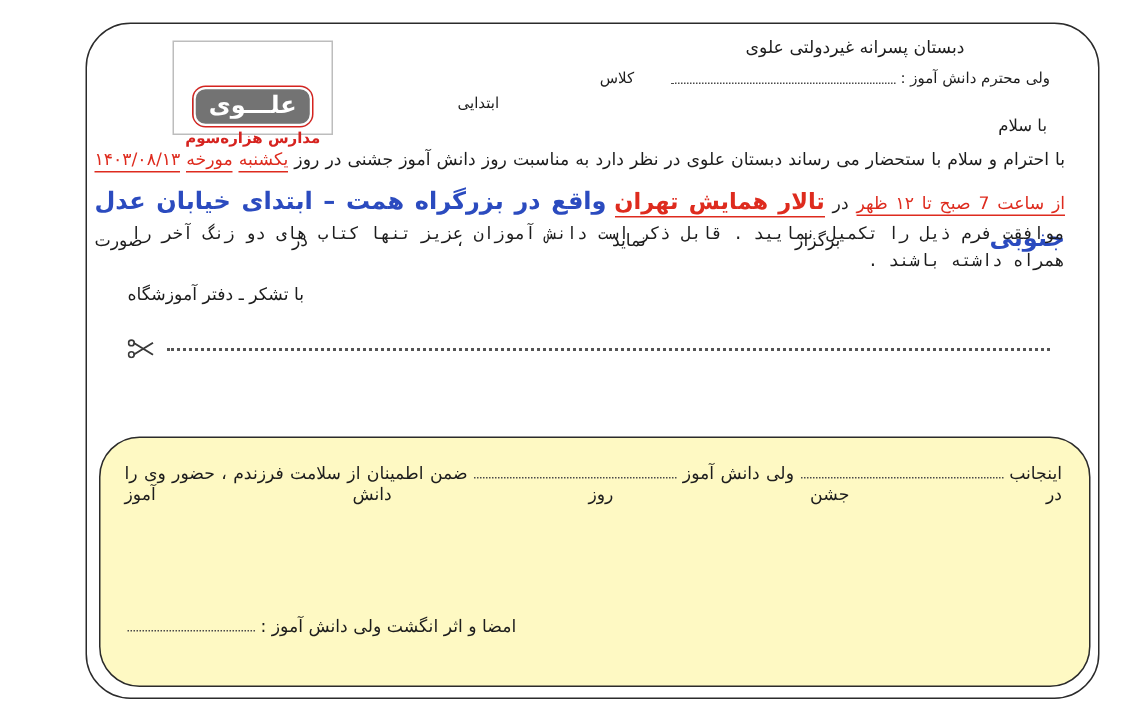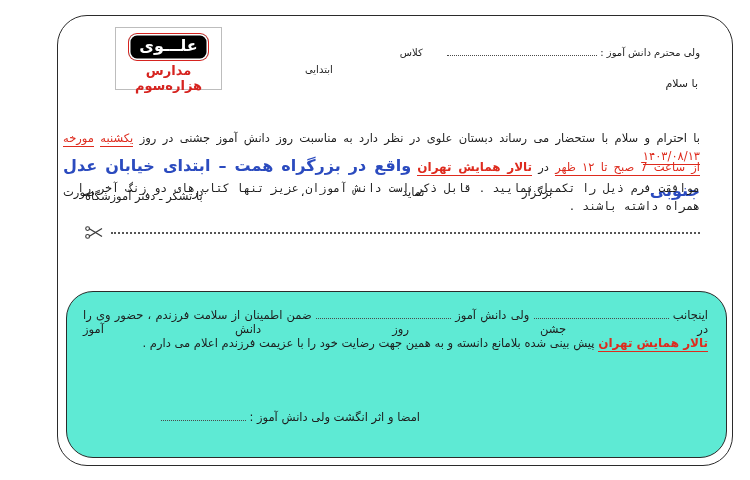--- a/index.html
+++ b/index.html
@@ -11,77 +11,78 @@
     position:absolute; left:57px; top:15px; width:676px; height:451px;
     border:1.5px solid #2b2b2b; border-radius:30px; background:#fff;
   }
 
   
   .logo-box {
     position:absolute; left:115px; top:27px; width:107px; height:63px;
     border:1px solid #bdbdbd; background:#fff; text-align:center; padding-top:6px;
   }
   .logo-pill {
-    display:inline-block; background:#000000; color:#fff;
+    display:inline-block; background:#737373; color:#fff;
     border-radius:8px; padding:3px 10px 5px 10px; font-weight:bold; font-size:16px;
-    line-height:1.1; direction:rtl; box-shadow:inset 0 0 0 1.5px #fff, 0 0 0 1px #d6231f;
+    line-height:1.1; direction:rtl; box-shadow:inset 0 0 0 1.5px #fff, 0 0 0 1px #d6231f;margin-top:24px;
   }
-  .logo-tagline { margin-top:3px; color:#d6231f; font-size:13px; font-weight:bold; direction:rtl; }
+  .logo-tagline { margin-top:3px; color:#d6231f; font-size:10px; font-weight:bold; direction:rtl; }
 
   
   .school-name { position:absolute; left:430px; top:24px; width:280px; text-align:center;
     font-size:11.5px; direction:rtl; }
   .guardian-row { position:absolute; right:50px; top:47px; direction:rtl; font-size:10px;
     white-space:nowrap; }
   .grade { position:absolute; left:305px; top:64px; font-size:10px; direction:rtl; }
   .salutation { position:absolute; right:52px; top:77px; font-size:11px; direction:rtl; }
 
   
   .dots { display:inline-block; border-bottom:1.5px dotted #4a4a4a; height:0.85em;
     vertical-align:baseline; }
   .dots-w150 { width:150px; } .dots-w135 { width:135px; } .dots-w85 { width:85px; }
 
   
-  .para { position:absolute; left:63px; right:50px; direction:rtl; font-size:11.5px;
-    line-height:1.55;margin-top:32px; }
+  .para { position:absolute; left:63px; right:40px; direction:rtl; font-size:11.5px;
+    line-height:1.55; }
   .para.justified { text-align:justify; text-align-last:justify; }
   .para.right { text-align:right; }
   .red-ul { color:#de2b1e; border-bottom:1px solid #de2b1e; padding-bottom:1px; }
-  .red-bold-ul { color:#de2b1e; font-weight:bold; font-size:12px;
+  .red-bold-ul { color:#de2b1e; font-weight:bold; font-size:15px;
     border-bottom:1.2px solid #de2b1e; padding-bottom:1px; }
   .blue-bold { color:#2b4bbf; font-weight:bold; font-size:16px; }
   .closing { position:absolute; left:85px; top:171px; font-size:11.5px; direction:rtl;margin-top:18px; }
 
   
   .cut-row { position:absolute; left:85px; right:50px; top:226px; display:flex;
     align-items:center; gap:8px; }
   .cut-dots { flex:1; border-bottom:2px dotted #555; height:0; }
 
   
   .form-box { position:absolute; left:66px; top:291px; width:661px; height:167px;
-    border:1.4px solid #2b2b2b; border-radius:27px; background:#5eead4; }
+    border:1.4px solid #2b2b2b; border-radius:27px; background:#fef9c3; }
   .form-line1 { position:absolute; left:16px; right:18px; top:16px; direction:rtl;
     font-size:11.5px; text-align:justify; text-align-last:justify; }
   .form-line2 { position:absolute; left:16px; right:18px; top:42px; direction:rtl;
     font-size:11.5px; text-align:right; line-height:1.6; }
   .signature-row { position:absolute; left:18px; top:118px; width:335px; direction:rtl;
-    font-size:11.5px; text-align:right; white-space:nowrap; }
+    font-size:11.5px; text-align:left; white-space:nowrap; }
 </style>
 </head>
 <body>
 
 <div class="page">
 
   <div class="outer-frame"></div>
 
   <div class="logo-box">
     <span class="logo-pill">علـــوی</span>
     <div class="logo-tagline">مدارس هزاره‌سوم</div>
   </div>
 
+  <div class="school-name">دبستان پسرانه غیردولتی علوی</div>
 
   <div class="guardian-row">
     <span>ولی محترم دانش آموز :</span>
     <span class="dots dots-w150"></span>
     <span style="display:inline-block;width:18px;"></span>
     <span>کلاس</span>
   </div>
   <div class="grade">ابتدایی</div>
   <div class="salutation">با سلام</div>
 
@@ -118,24 +119,20 @@
   <div class="form-box">
 
     <div class="form-line1">
       <span>اینجانب</span>
       <span class="dots dots-w135"></span>
       <span>ولی دانش آموز</span>
       <span class="dots dots-w135"></span>
       <span>ضمن اطمینان از سلامت فرزندم ، حضور وی را در جشن روز دانش آموز</span>
     </div>
 
-    <div class="form-line2">
-      <span class="red-bold-ul">تالار همایش تهران</span>
-      <span>پیش بینی شده بلامانع دانسته و به همین جهت رضایت خود را با عزیمت فرزندم اعلام می دارم .</span>
-    </div>
 
     <div class="signature-row">
       <span>امضا و اثر انگشت ولی دانش آموز :</span>
       <span class="dots dots-w85"></span>
     </div>
 
   </div>
 
 </div>
 

